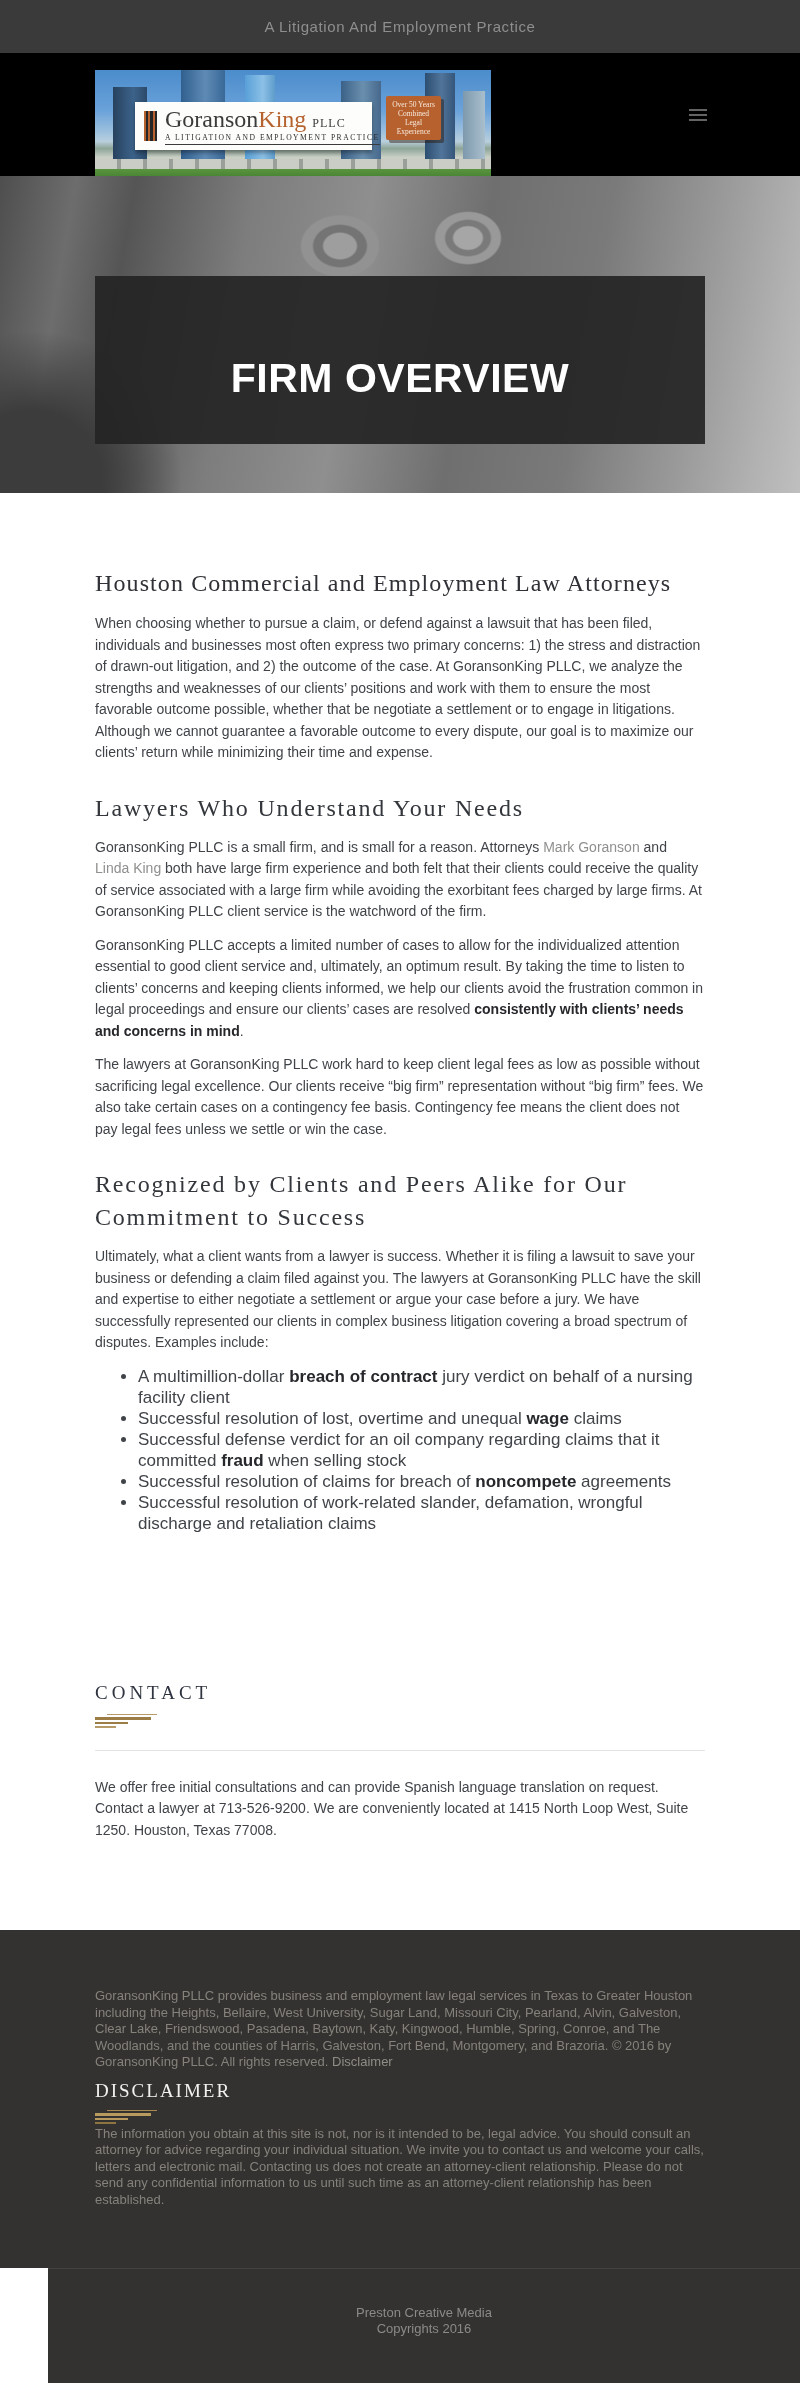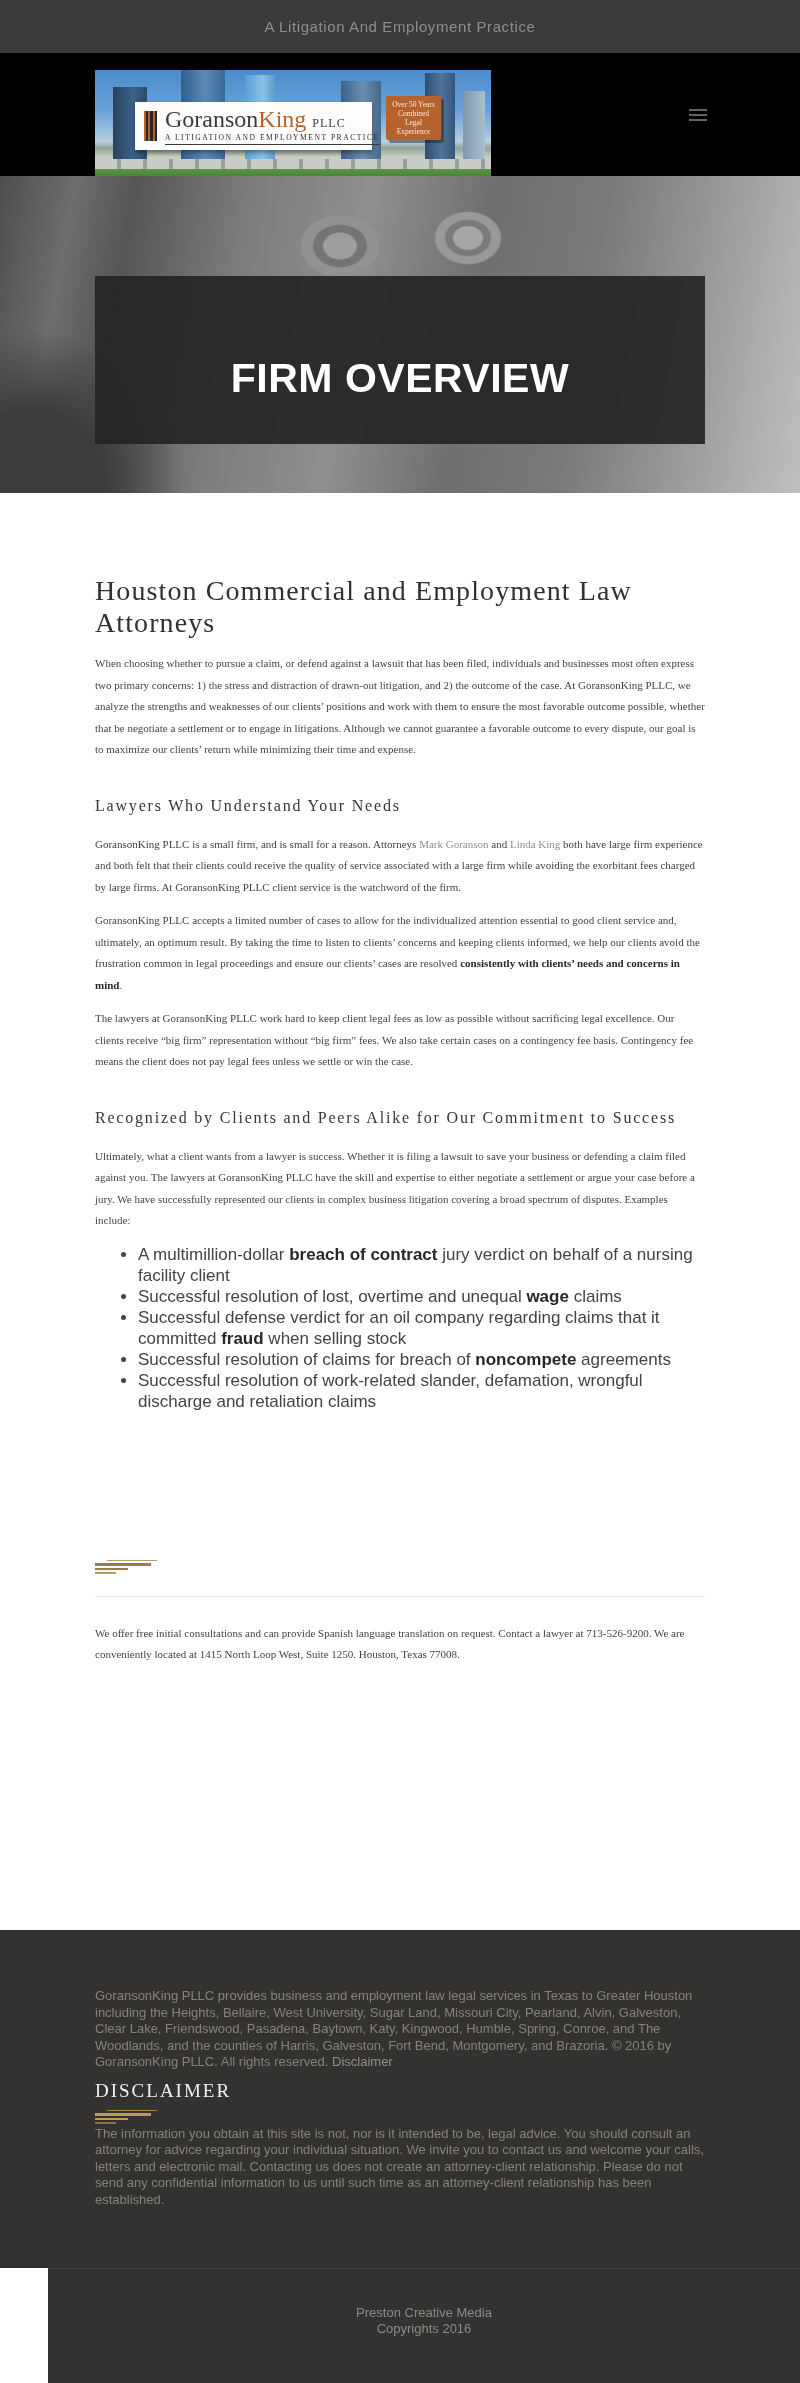--- a/index.html
+++ b/index.html
@@ -43,25 +43,25 @@
     background-image:
       radial-gradient(ellipse 70px 55px at 340px 70px,#9e9e9e 0 16px,#747474 18px 26px,#929292 28px 38px,rgba(0,0,0,0) 40px),
       radial-gradient(ellipse 58px 46px at 468px 62px,#a6a6a6 0 14px,#7a7a7a 16px 22px,#999 24px 32px,rgba(0,0,0,0) 34px),
       radial-gradient(circle at 4% 96%,#3c3c3c 0 70px,rgba(0,0,0,0) 150px),
       linear-gradient(100deg,#4e4e4e 0%,#6d6d6d 9%,#555 16%,#7d7d7d 30%,#8f8f8f 44%,#6f6f6f 58%,#7a7a7a 72%,#9c9c9c 86%,#b1b1b1 94%,#bfbfbf 100%);}
   .hero-overlay{position:absolute;left:95px;width:610px;top:100px;height:168px;background:rgba(37,36,36,.92);}
   .hero-title{margin:0;padding-top:80px;text-align:center;color:#fff;font-size:41px;line-height:44px;font-weight:700;letter-spacing:.5px;}
 
   
   .main{height:1437px;background:#fff;padding:66px 95px 0;overflow:hidden;}
-  h1.serif{font-family:"Liberation Serif","DejaVu Serif",serif;font-weight:400;font-size:28px;line-height:32px;
-           color:#2f3136;letter-spacing:1.1px;margin:16px 0 14px;}
-  h2.serif{font-family:"Liberation Serif","DejaVu Serif",serif;font-weight:400;font-size:16px;line-height:33px;
+  h1.serif{font-family:"Liberation Serif","DejaVu Serif",serif;font-weight:400;font-size:24px;line-height:32px;
+           color:#2f3136;letter-spacing:1.1px;margin:8px 0 14px;}
+  h2.serif{font-family:"Liberation Serif","DejaVu Serif",serif;font-weight:400;font-size:24px;line-height:33px;
            color:#33363b;letter-spacing:1.8px;margin:28px 0 12px;}
-  .main p{font-size:11px;line-height:21.5px;color:#404449;margin:4px 0 12px;font-family:Liberation Serif, serif;}
+  .main p{font-size:14px;line-height:21.5px;color:#404449;margin:4px 0 12px;}
   .seg-bold{font-weight:700;color:#26282c;}
   .seg-link{color:#8f8f8d;cursor:pointer;}
   ul.points{margin:4px 0 0;padding-left:43px;}
   ul.points li{font-size:17px;line-height:21px;color:#404449;margin:0;}
 
   
   .contact-section{margin-top:148px;}
   .contact-heading{font-family:"Liberation Serif","DejaVu Serif",serif;font-weight:400;font-size:19px;
                    color:#2f3440;letter-spacing:4px;margin:0 0 10px;}
   .flourish{width:70px;height:16px;}
@@ -149,20 +149,21 @@
   <p>Ultimately, what a client wants from a lawyer is success. Whether it is filing a lawsuit to save your business or defending a claim filed against you. The lawyers at GoransonKing PLLC have the skill and expertise to either negotiate a settlement or argue your case before a jury. We have successfully represented our clients in complex business litigation covering a broad spectrum of disputes. Examples include:</p>
   <ul class="points">
     <li><span>A multimillion-dollar </span><span class="seg-bold">breach of contract</span><span> jury verdict on behalf of a nursing facility client</span></li>
     <li><span>Successful resolution of lost, overtime and unequal </span><span class="seg-bold">wage</span><span> claims</span></li>
     <li><span>Successful defense verdict for an oil company regarding claims that it committed </span><span class="seg-bold">fraud</span><span> when selling stock</span></li>
     <li><span>Successful resolution of claims for breach of </span><span class="seg-bold">noncompete</span><span> agreements</span></li>
     <li><span>Successful resolution of work-related slander, defamation, wrongful discharge and retaliation claims</span></li>
   </ul>
 
   <div class="contact-section">
+    <h3 class="contact-heading">CONTACT</h3>
     <div class="flourish">
         <i class="f1"></i>
         <i class="f2"></i>
         <i class="f3"></i>
         <i class="f4"></i>
       </div>
     <div class="contact-divider"></div>
     <p>We offer free initial consultations and can provide Spanish language translation on request. Contact a lawyer at 713-526-9200. We are conveniently located at 1415 North Loop West, Suite 1250. Houston, Texas 77008.</p>
   </div>
 </div>

